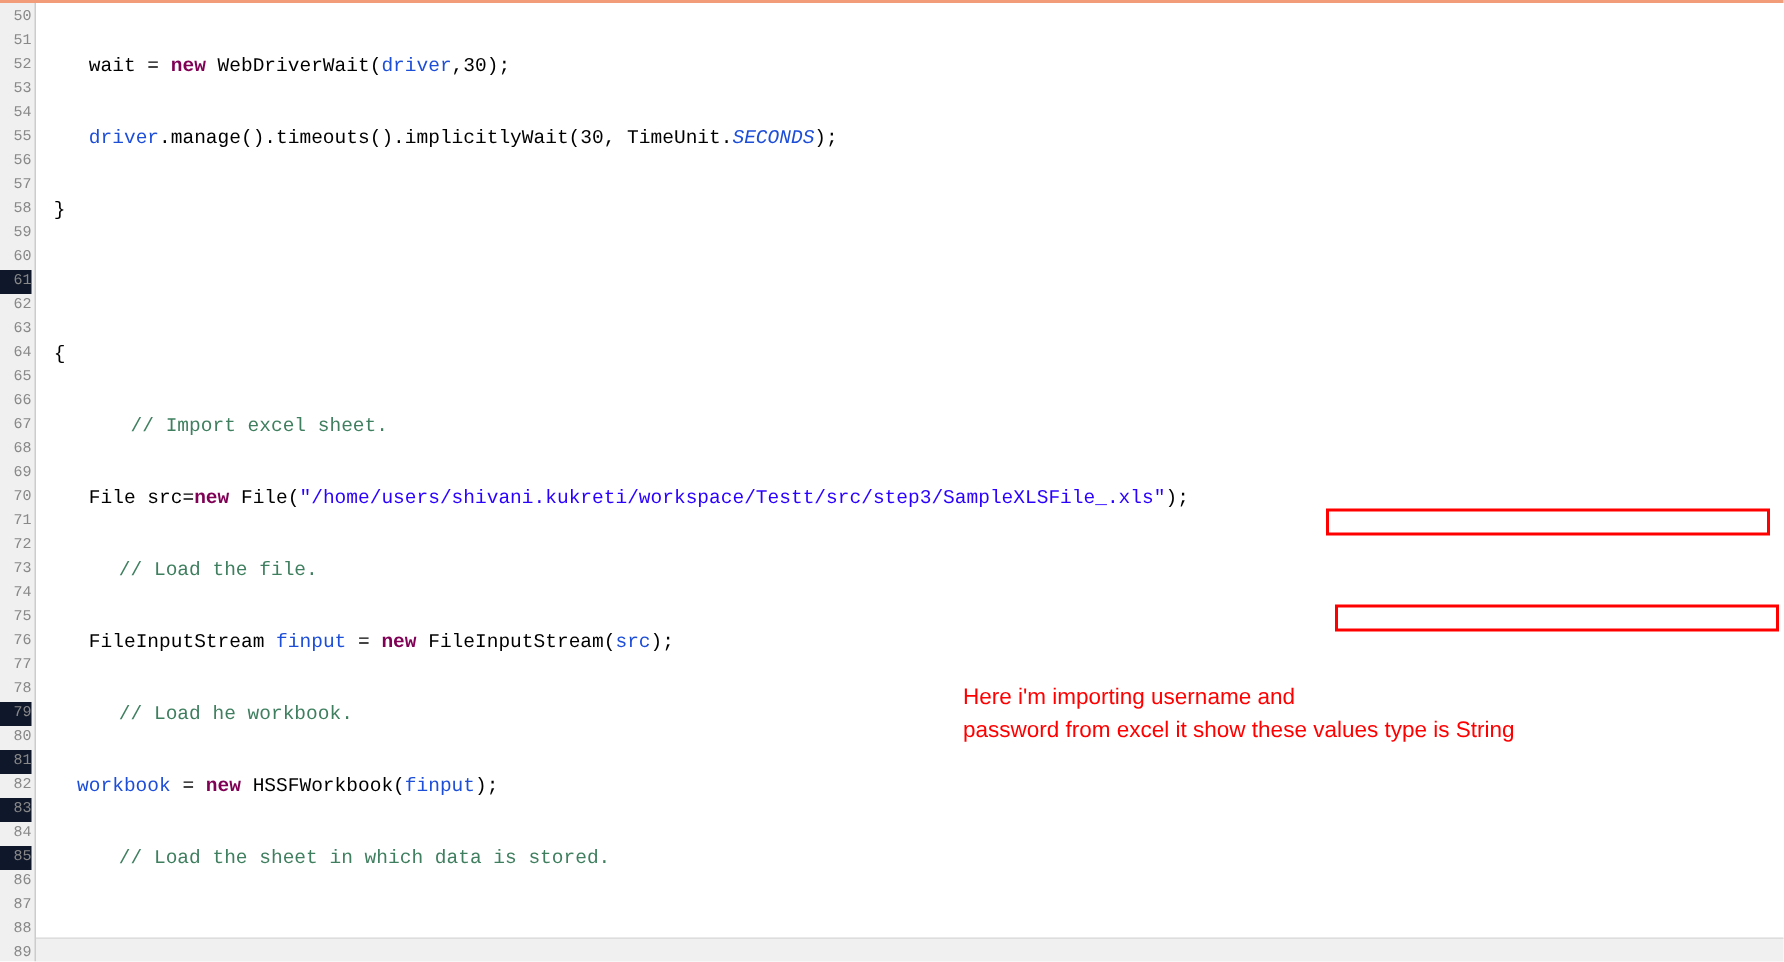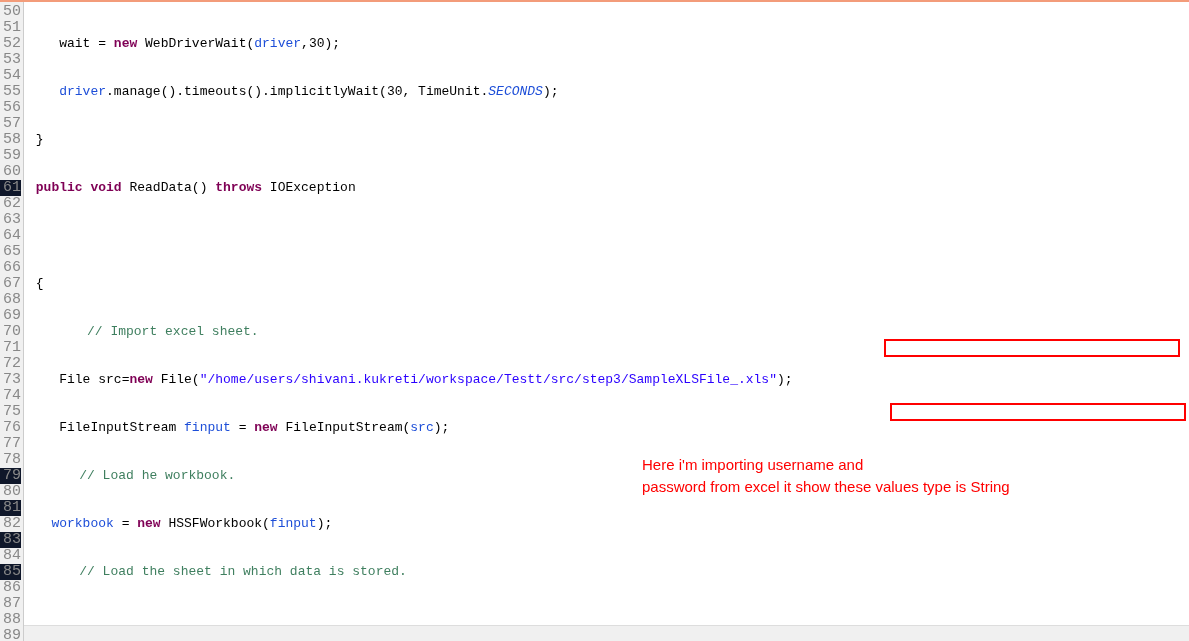--- a/index.html
+++ b/index.html
@@ -11,21 +11,21 @@
       width: 1189px;
       height: 641px;
       border-top: 2px solid #f39c7a;
     }
     .gutter {
       background: #f0f0f0;
       width: 24px;
       flex-shrink: 0;
       border-right: 1px solid #ccc;
       color: #888;
-      font-size: 15px;
+      font-size: 10px;
       line-height: 16px;
       text-align: right;
       padding-right: 2px;
       padding-top: 2px;
     }
     .gutter .ln { height: 16px; }
     .gutter .ln.striped { background: #0f172a; }
     .code-area {
       flex: 1;
       background: #fff;
@@ -107,25 +107,25 @@
     <div class="ln">86</div>
     <div class="ln">87</div>
     <div class="ln">88</div>
     <div class="ln">89</div>
   </div>
 
 <div class="code-area">
   <div class="code-line"><span>    </span><span>wait = </span><span class="k-purple">new</span><span> WebDriverWait(</span><span class="k-blue">driver</span><span>,30);</span></div>
   <div class="code-line"><span>    </span><span class="k-blue">driver</span><span>.manage().timeouts().implicitlyWait(30, TimeUnit.</span><span class="k-italic">SECONDS</span><span>);</span></div>
   <div class="code-line"><span> }</span></div>
-  <div class="code-line"><span class="k-purple"> public</span><span class="k-purple"> void</span><span> ReadData() </span><span class="k-purple">throws</span><span> IOException</span></div>
   <div class="code-line"><span></span></div>
   <div class="code-line"><span> {</span></div>
   <div class="code-line"><span>     </span><span class="k-green">// Import excel sheet.</span></div>
   <div class="code-line"><span>    </span><span>File src=</span><span class="k-purple">new</span><span> File(</span><span class="k-string">"/home/users/shivani.kukreti/workspace/Testt/src/step3/SampleXLSFile_.xls"</span><span>);</span></div>
+  <div class="code-line"><span>    </span><span class="k-green">// Load the file.</span></div>
   <div class="code-line"><span>    </span><span>FileInputStream </span><span class="k-blue">finput</span><span> = </span><span class="k-purple">new</span><span> FileInputStream(</span><span class="k-blue">src</span><span>);</span></div>
   <div class="code-line"><span>    </span><span class="k-green">// Load he workbook.</span></div>
   <div class="code-line"><span>   </span><span class="k-blue">workbook</span><span> = </span><span class="k-purple">new</span><span> HSSFWorkbook(</span><span class="k-blue">finput</span><span>);</span></div>
   <div class="code-line"><span>    </span><span class="k-green">// Load the sheet in which data is stored.</span></div>
   
   
   
   
   
   

